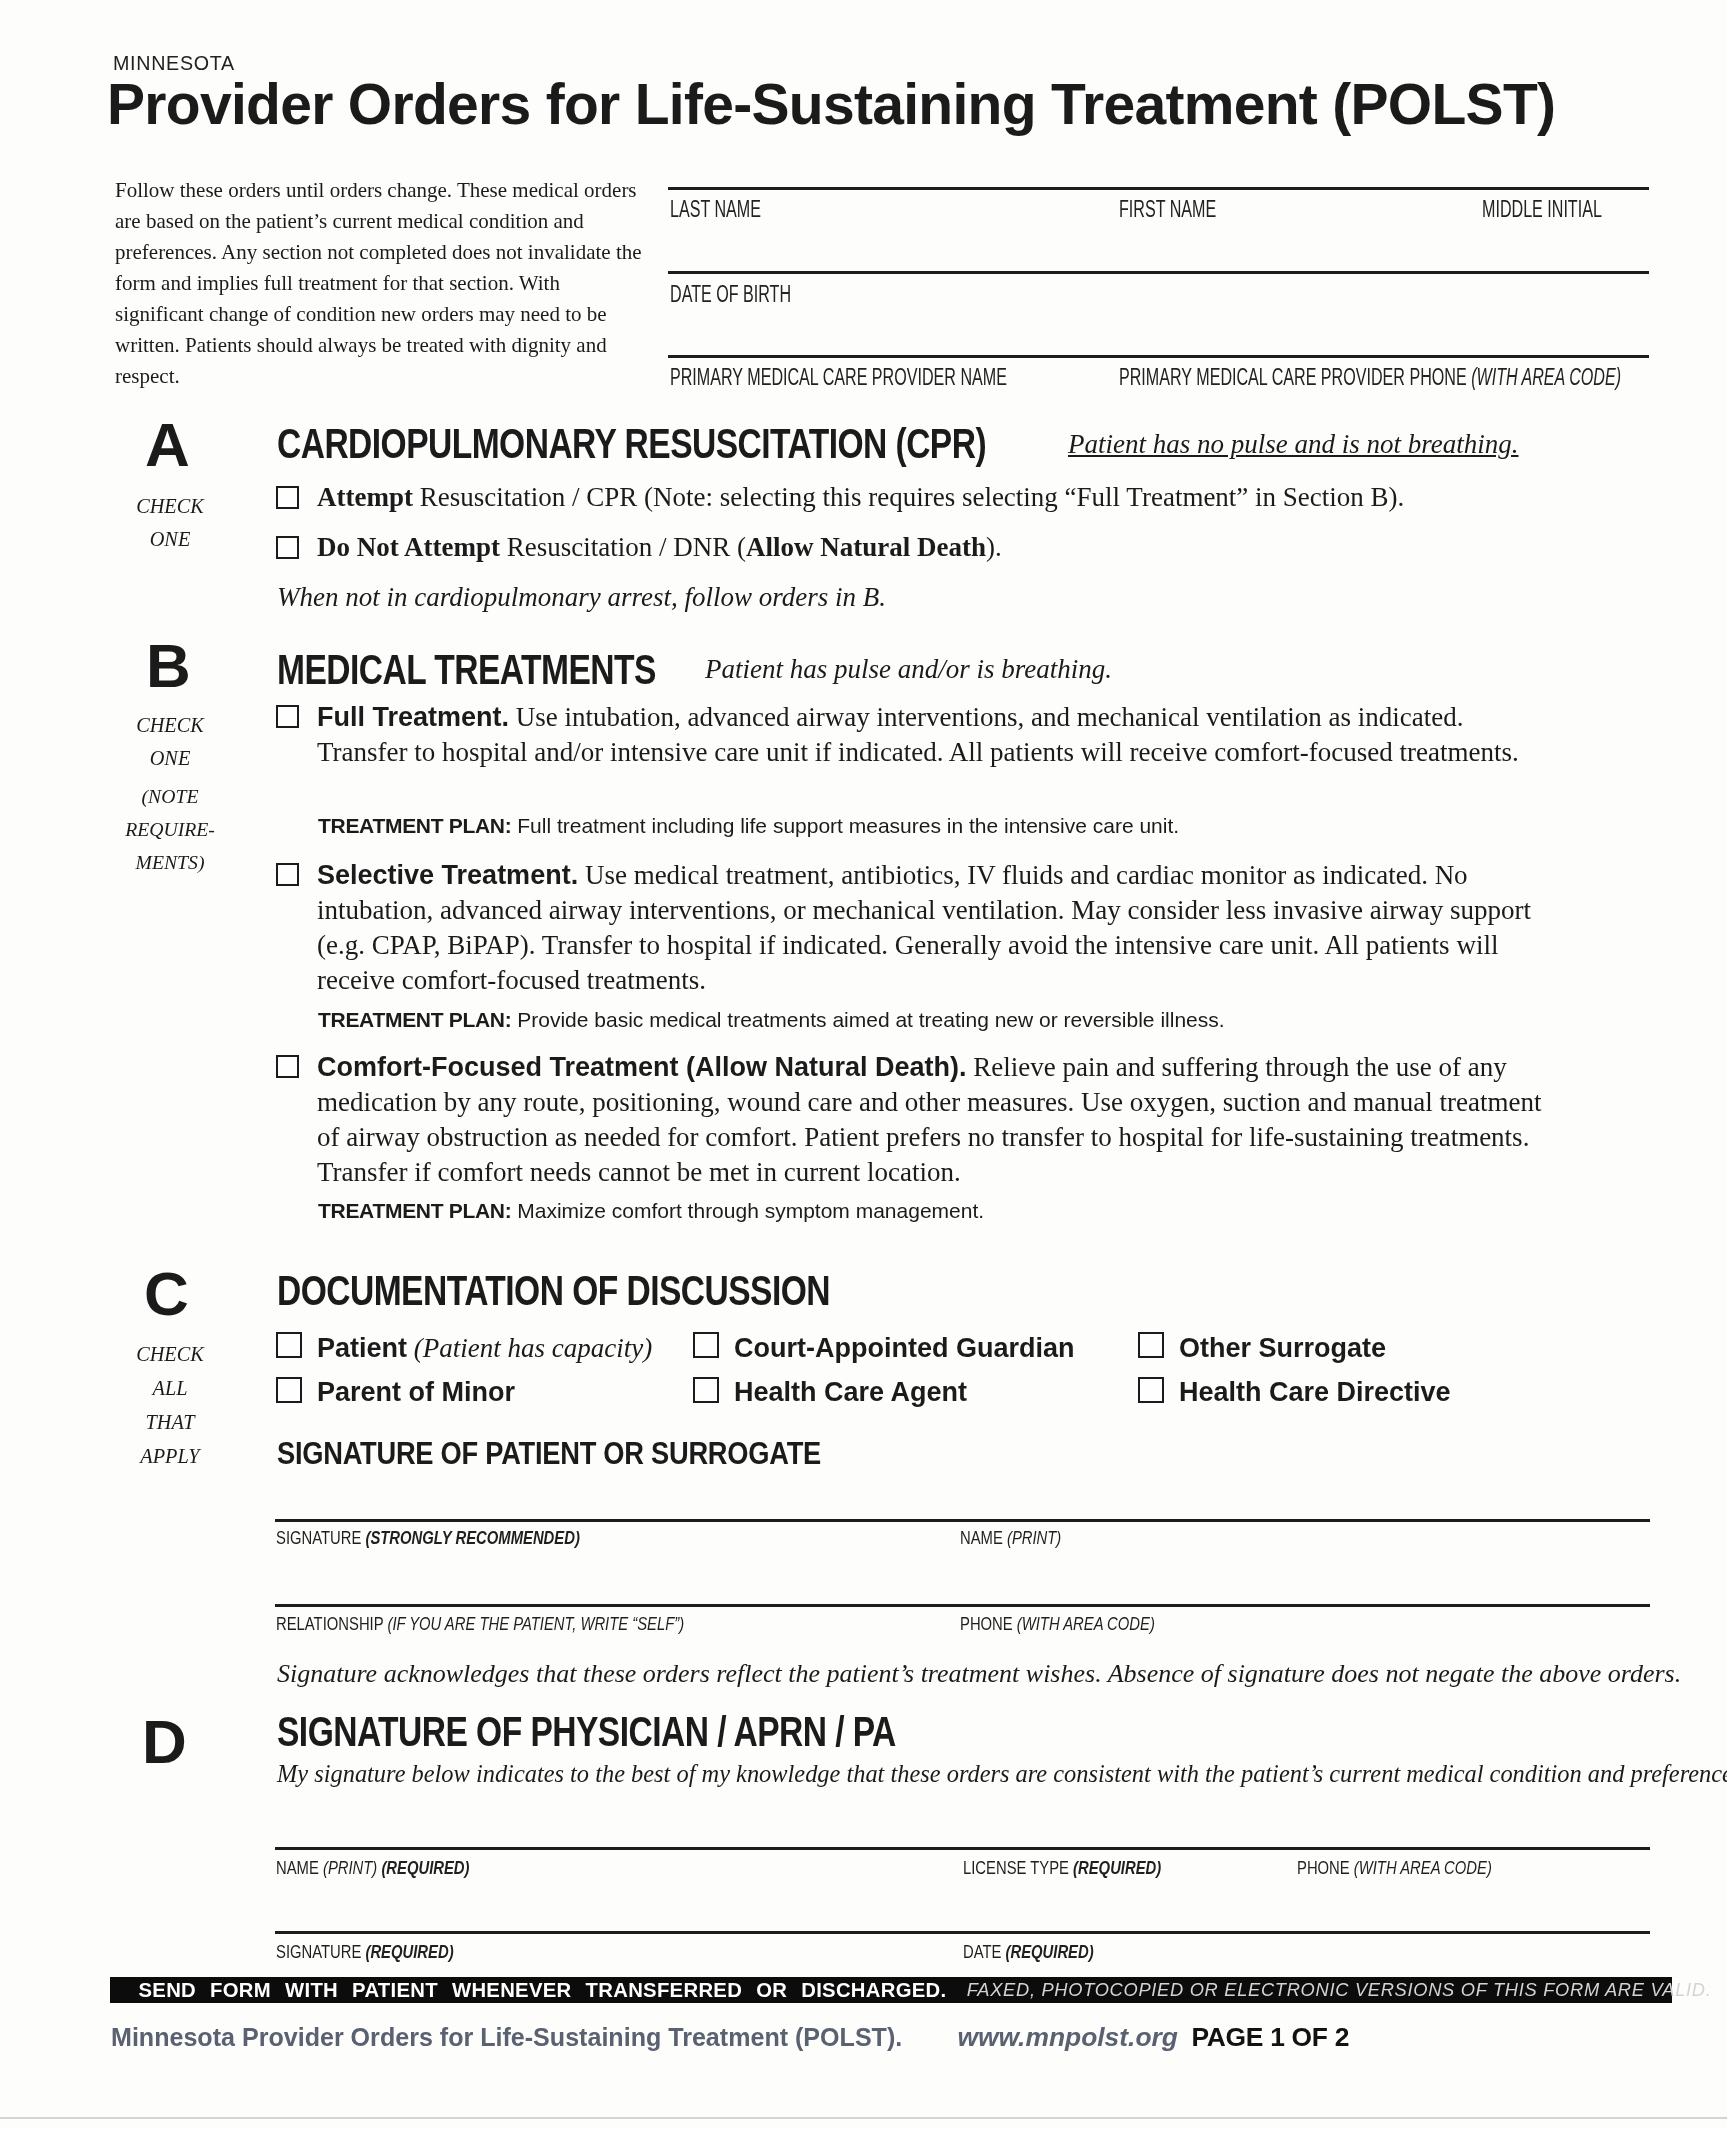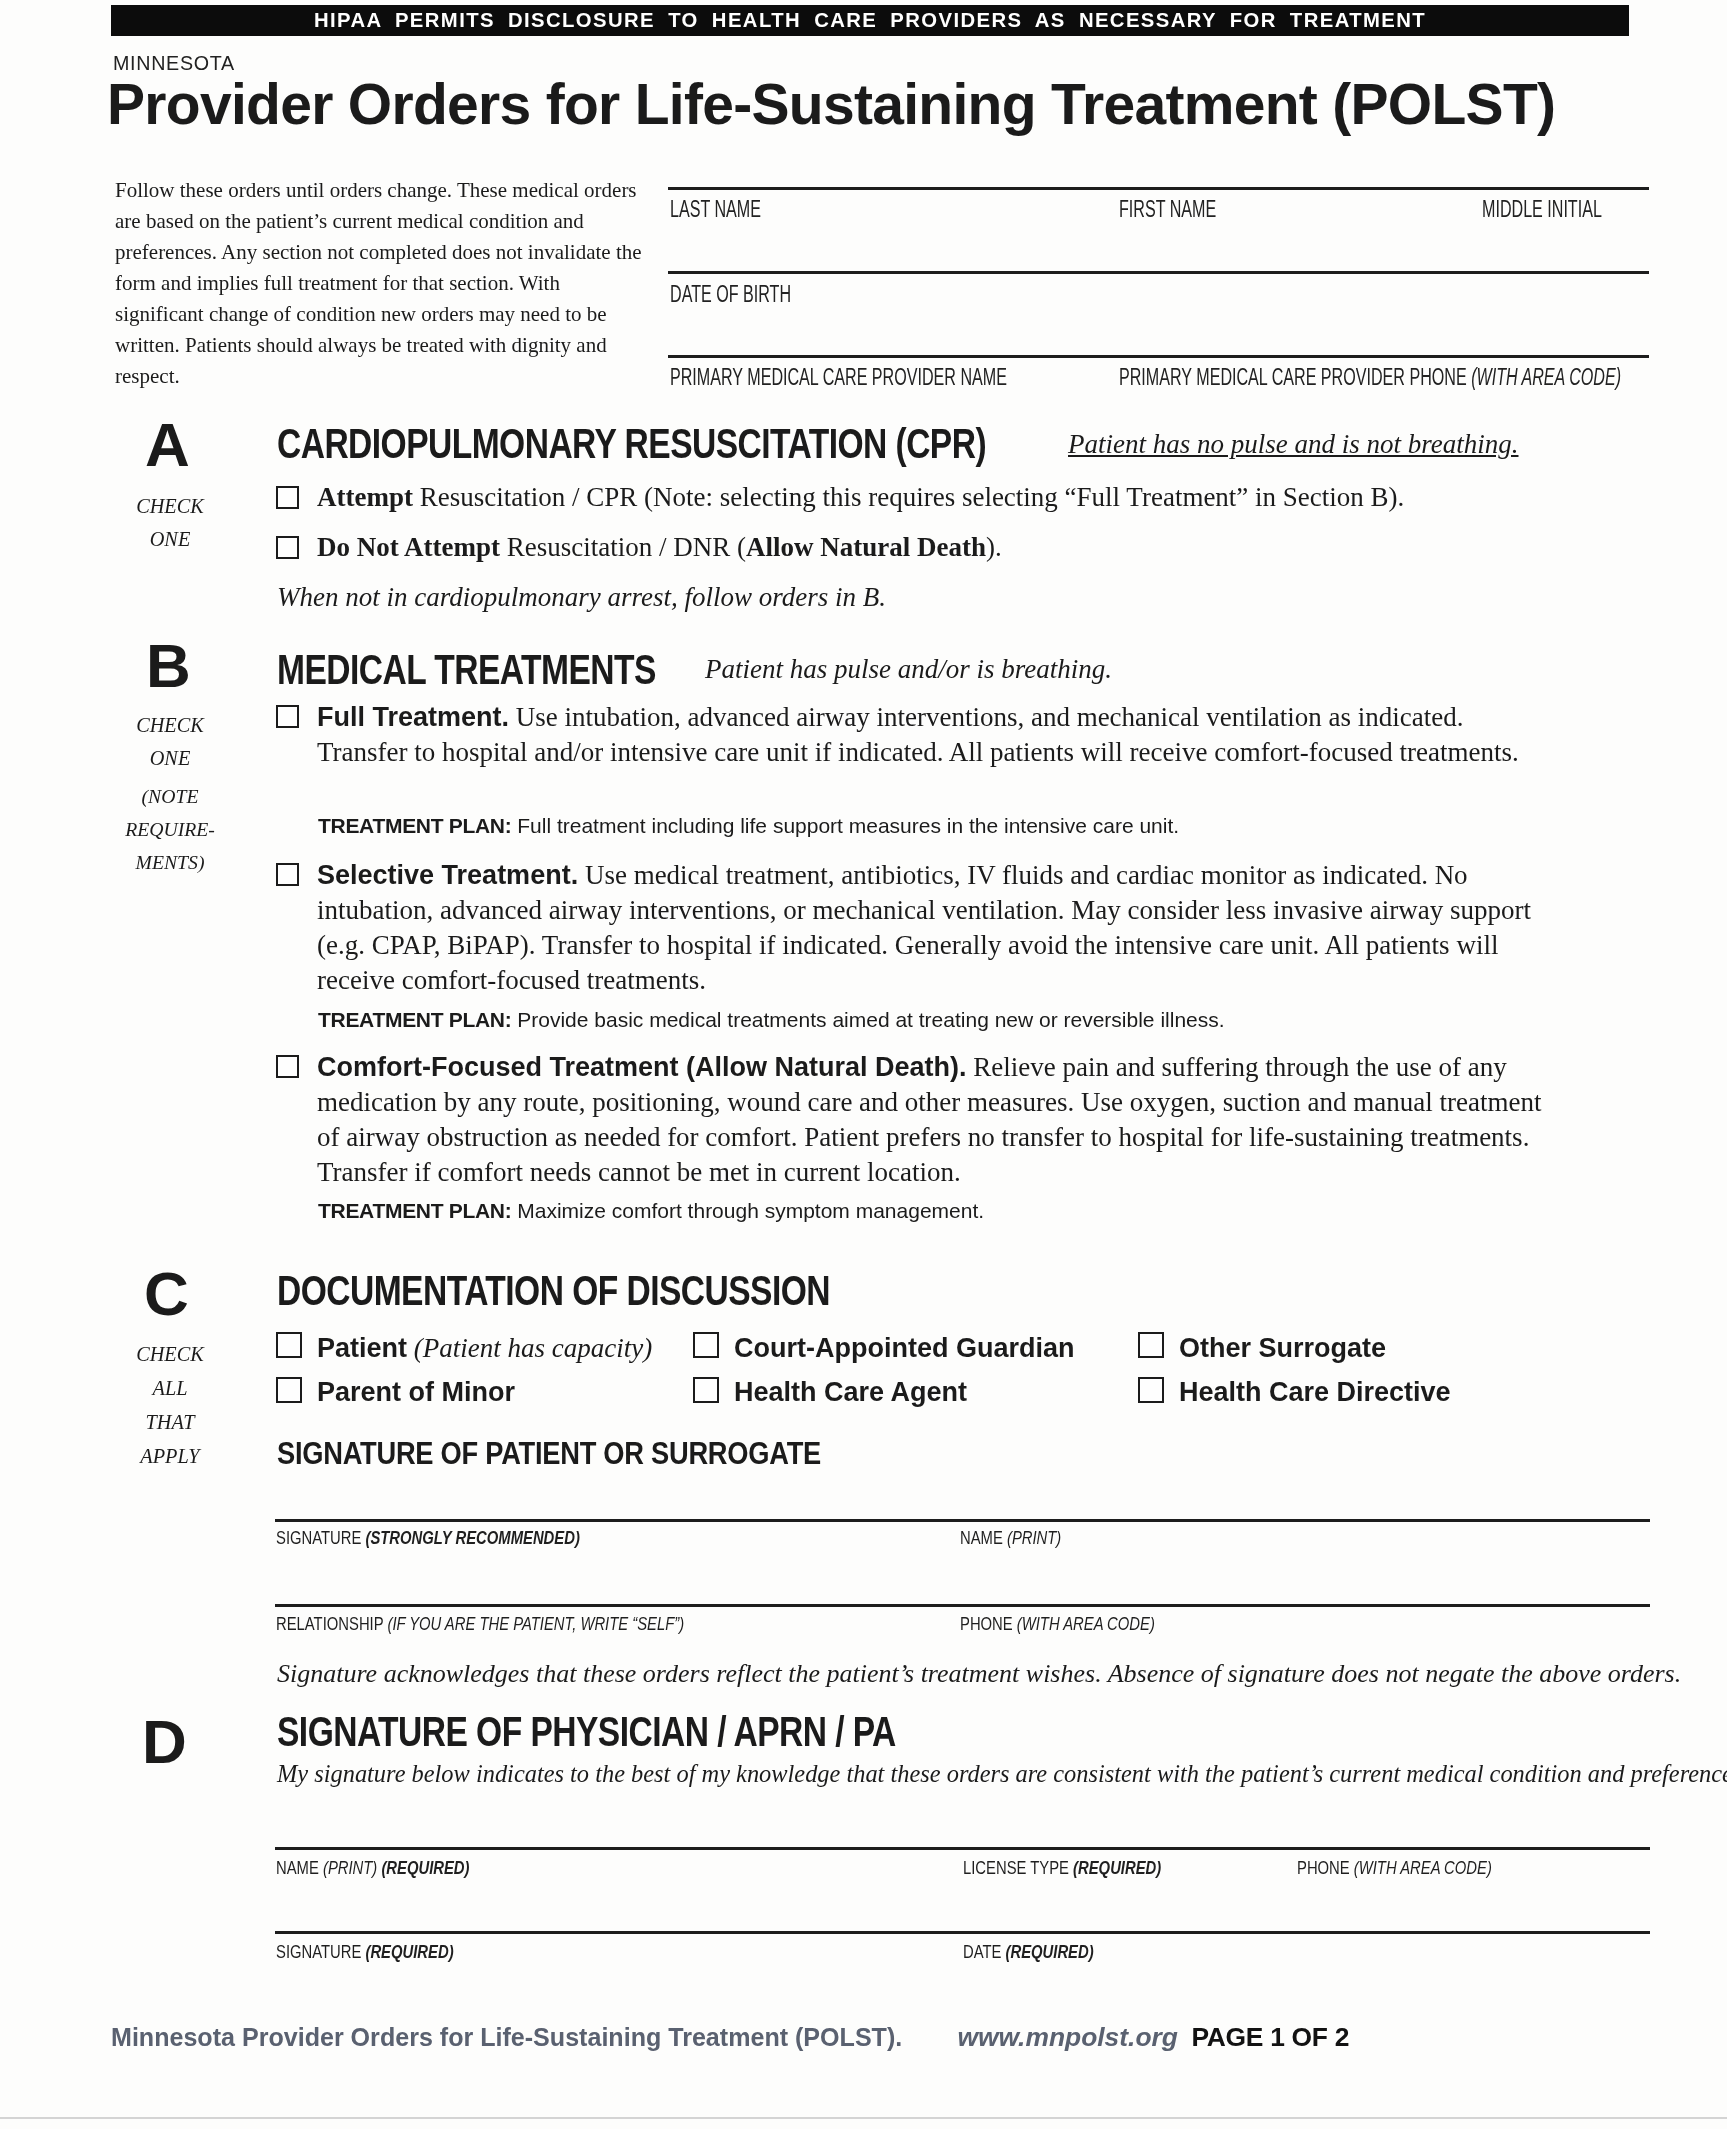--- a/index.html
+++ b/index.html
@@ -47,23 +47,20 @@
   .footer .f-url{color:#5a6170;font-style:italic;white-space:nowrap;}
   .footer .f-page{color:#121212;white-space:nowrap;letter-spacing:-0.3px;}
   .fill{background:transparent;}
   .scanline{background:#c9c9c9;height:2px;opacity:0.8;}
 </style>
 </head>
 <body>
 
 <div class="page">
 
-  <div class="abs banner" style="left:111px;top:5.4px;width:1518px;height:31px;">
-    <span>HIPAA PERMITS DISCLOSURE TO HEALTH CARE PROVIDERS AS NECESSARY FOR TREATMENT</span>
-  </div>
 
   <div class="abs state" style="left:113px;top:52px;">MINNESOTA</div>
   <div class="abs title" style="left:107px;top:71px;">Provider Orders for Life-Sustaining Treatment (POLST)</div>
 
   <div class="abs intro" style="left:115px;top:175px;width:532px;">Follow these orders until orders change. These medical orders are based on the patient’s current medical condition and preferences. Any section not completed does not invalidate the form and implies full treatment for that section. With significant change of condition new orders may need to be written. Patients should always be treated with dignity and respect.</div>
 
   <div class="abs rule" style="left:668px;top:187px;width:981px;"></div>
   <div class="abs lbl" style="left:670px;top:195px;">LAST NAME</div>
   <div class="abs lbl" style="left:1119px;top:195px;">FIRST NAME</div>
   <div class="abs lbl" style="left:1482px;top:195px;">MIDDLE INITIAL</div>
@@ -167,20 +164,24 @@
   <div class="abs fill" style="left:276px;top:1884px;width:678px;height:43px;"></div>
   <div class="abs fill" style="left:963px;top:1884px;width:325px;height:43px;"></div>
   <div class="abs fill" style="left:1297px;top:1884px;width:353px;height:43px;"></div>
 
   <div class="abs rule" style="left:275px;top:1931px;width:1375px;"></div>
   <div class="abs slbl" style="left:276px;top:1941px;"><span>SIGNATURE </span><span class="r-bi">(REQUIRED)</span></div>
   <div class="abs slbl" style="left:963px;top:1941px;"><span>DATE </span><span class="r-bi">(REQUIRED)</span></div>
   <div class="abs fill" style="left:276px;top:1962px;width:678px;height:13.6px;"></div>
   <div class="abs fill" style="left:963px;top:1962px;width:685px;height:13.6px;"></div>
 
+  <div class="abs bbar" style="left:110px;top:1977px;width:1533px;height:26px;">
+    <span class="bbar-main">SEND FORM WITH PATIENT WHENEVER TRANSFERRED OR DISCHARGED.</span>
+    <span class="bbar-note">FAXED, PHOTOCOPIED OR ELECTRONIC VERSIONS OF THIS FORM ARE VALID.</span>
+  </div>
 
   <div class="abs footer" style="left:111px;top:2022px;">
     <span class="f-title">Minnesota Provider Orders for Life-Sustaining Treatment (POLST).</span>
     <span class="f-url">www.mnpolst.org</span>
     <span class="f-page">PAGE 1 OF 2</span>
   </div>
 
   <div class="abs scanline" style="left:0px;top:2117px;width:1728px;"></div>
 
 </div>

